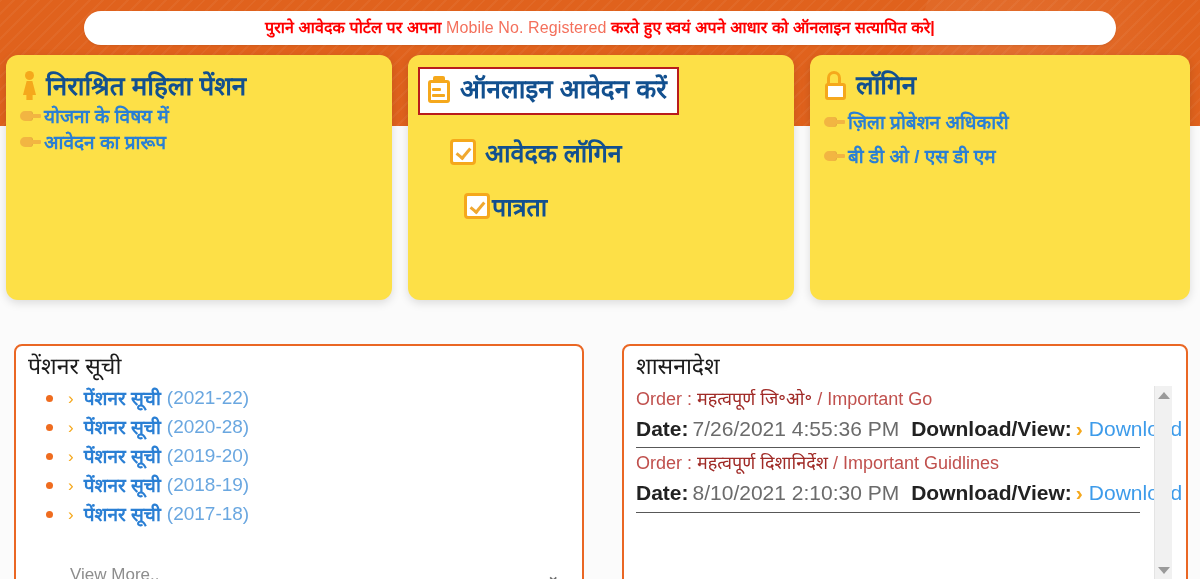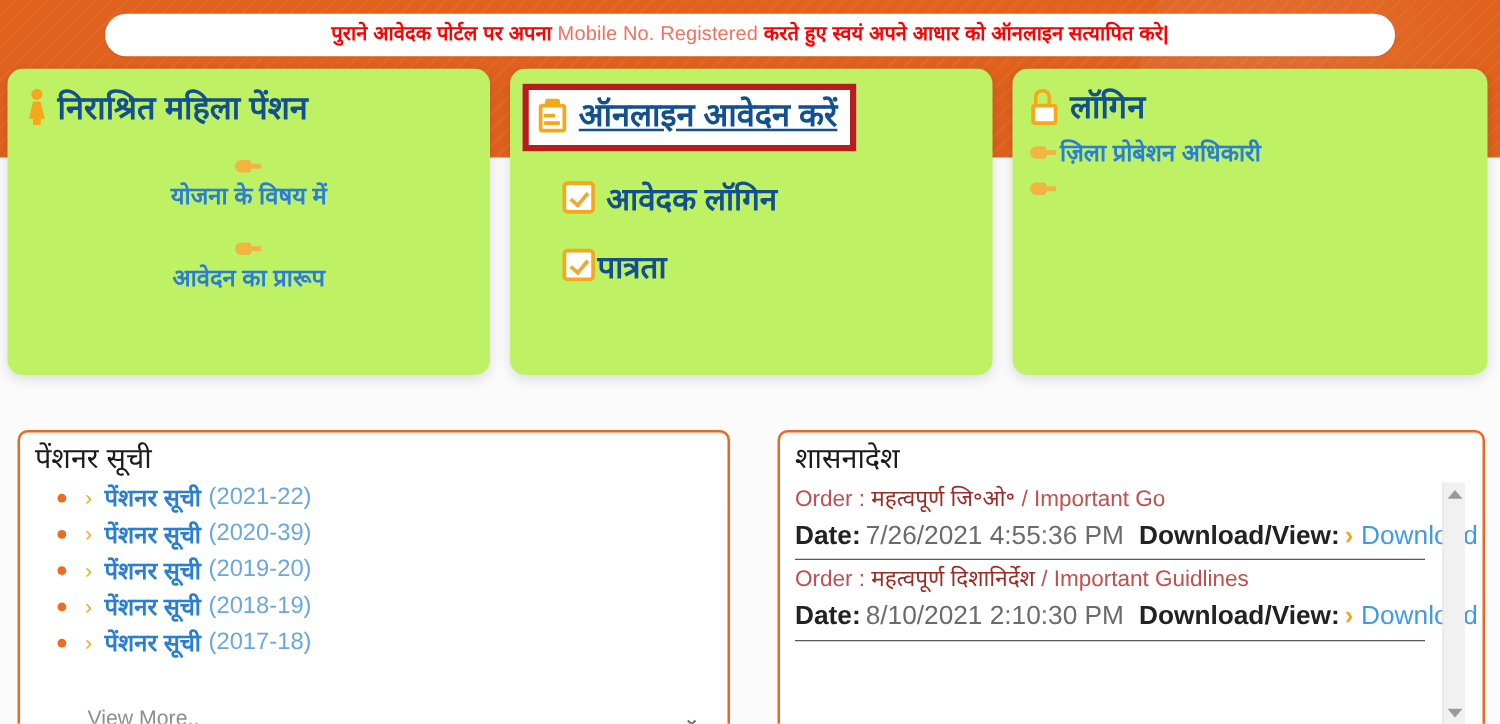--- a/index.html
+++ b/index.html
@@ -79,21 +79,21 @@
     left: 0;
     top: 55px;
     width: 1200px;
     height: 245px;
     display: flex;
     gap: 16px;
     padding: 0 6px;
     box-sizing: border-box;
   }
   .info-card {
-    background: #bef264;
+    background: #fde047;
     border-radius: 12px;
     box-shadow: 0 3px 10px rgba(0,0,0,0.13);
     padding: 16px 14px 14px 14px;
     box-sizing: border-box;
     position: relative;
   }
   .card-a { width: 386px; }
   .card-b { width: 386px; }
   .card-c { width: 380px; }
 
@@ -101,46 +101,45 @@
     display: flex;
     align-items: center;
     gap: 6px;
     font-size: 26px;
     font-weight: bold;
     color: #12508f;
     line-height: 1.15;
     white-space: nowrap;
   }
   .card-title.boxed {
-    border: 5px solid #b91c1c;
+    border: 2px solid #b91c1c;
     padding: 6px 10px 8px 8px;
     margin: -4px -4px 0 -4px;
     background: #ffffff;
     width: fit-content;
-    text-decoration: underline;
   }
 
   .link-row {
     display: flex;
     align-items: center;
     gap: 2px;
     font-size: 19px;
     color: #2a7fd4;
     white-space: nowrap;
     cursor: pointer;
   }
   .link-row.big {
     font-size: 25px;
     font-weight: bold;
     color: #12508f;
     gap: 9px;
     padding-left: 28px;
   }
-  .link-row.big.tight { gap: 2px; }
-  .card-a .link-row { margin-top: 22px; font-weight: bold; color: #2a7fd4; flex-direction: column;}
+  .link-row.big.tight { gap: 2px; margin-left: 14px; }
+  .card-a .link-row { font-weight: bold; color: #2a7fd4;}
   .card-c .link-row { margin-top: 8px; font-weight: bold; color: #2a7fd4; }
   .card-b .link-row { margin-top: 20px; }
 
   
   .hand {
     display: inline-block;
     width: 22px;
     height: 16px;
     position: relative;
     flex: 0 0 auto;
@@ -466,39 +465,40 @@
           <span class="bodyl"></span>
       </span>
       <span>लॉगिन</span>
     </div>
     <div class="link-row">
       <span class="hand"></span>
       <span>ज़िला प्रोबेशन अधिकारी</span>
     </div>
     <div class="link-row">
       <span class="hand"></span>
+      <span>बी डी ओ / एस डी एम</span>
     </div>
   </div>
 
 </div>
 
 <div class="panel panel-left">
   <div class="panel-heading">पेंशनर सूची</div>
   <ul class="plist">
     <li>
       <span class="dot"></span>
       <span class="chev">›</span>
       <span class="lbl">पेंशनर सूची </span>
       <span class="yr">(2021-22)</span>
     </li>
     <li>
       <span class="dot"></span>
       <span class="chev">›</span>
       <span class="lbl">पेंशनर सूची </span>
-      <span class="yr">(2020-39)</span>
+      <span class="yr">(2020-28)</span>
     </li>
     <li>
       <span class="dot"></span>
       <span class="chev">›</span>
       <span class="lbl">पेंशनर सूची </span>
       <span class="yr">(2019-20)</span>
     </li>
     <li>
       <span class="dot"></span>
       <span class="chev">›</span>

